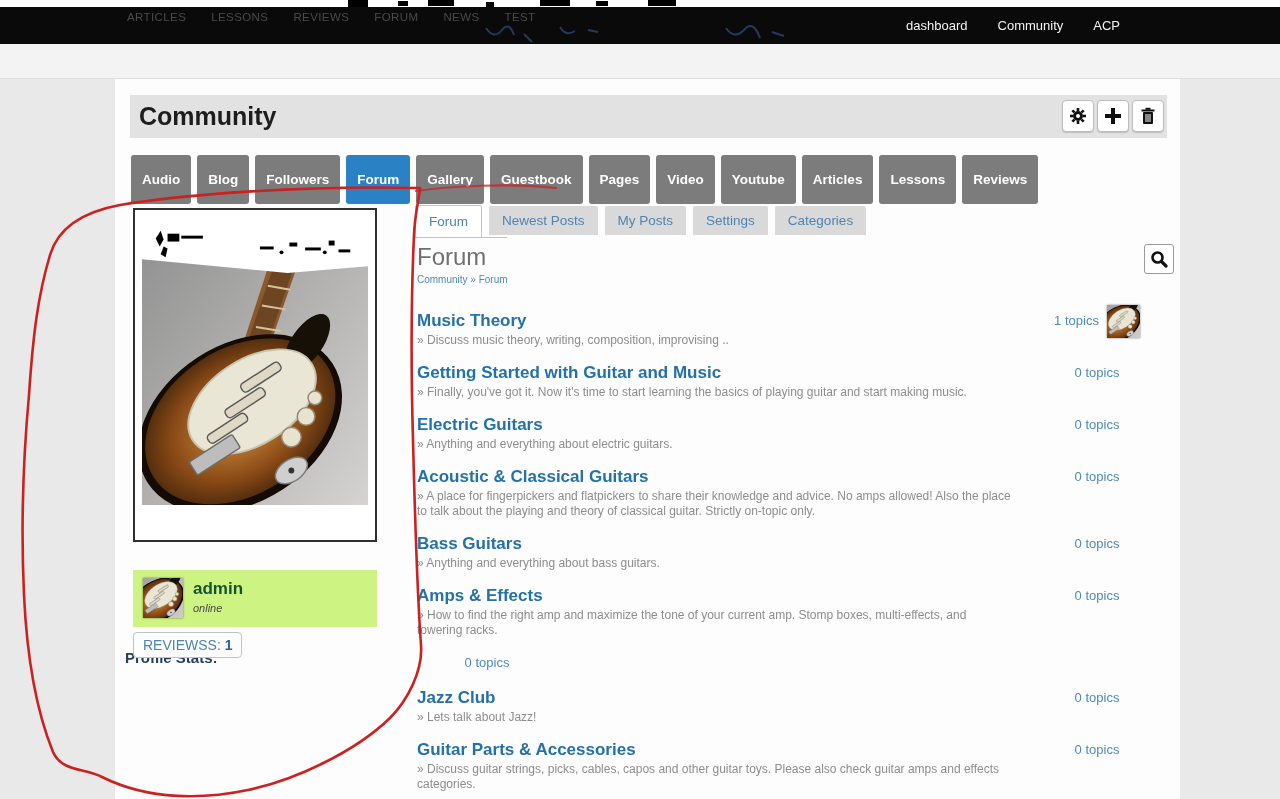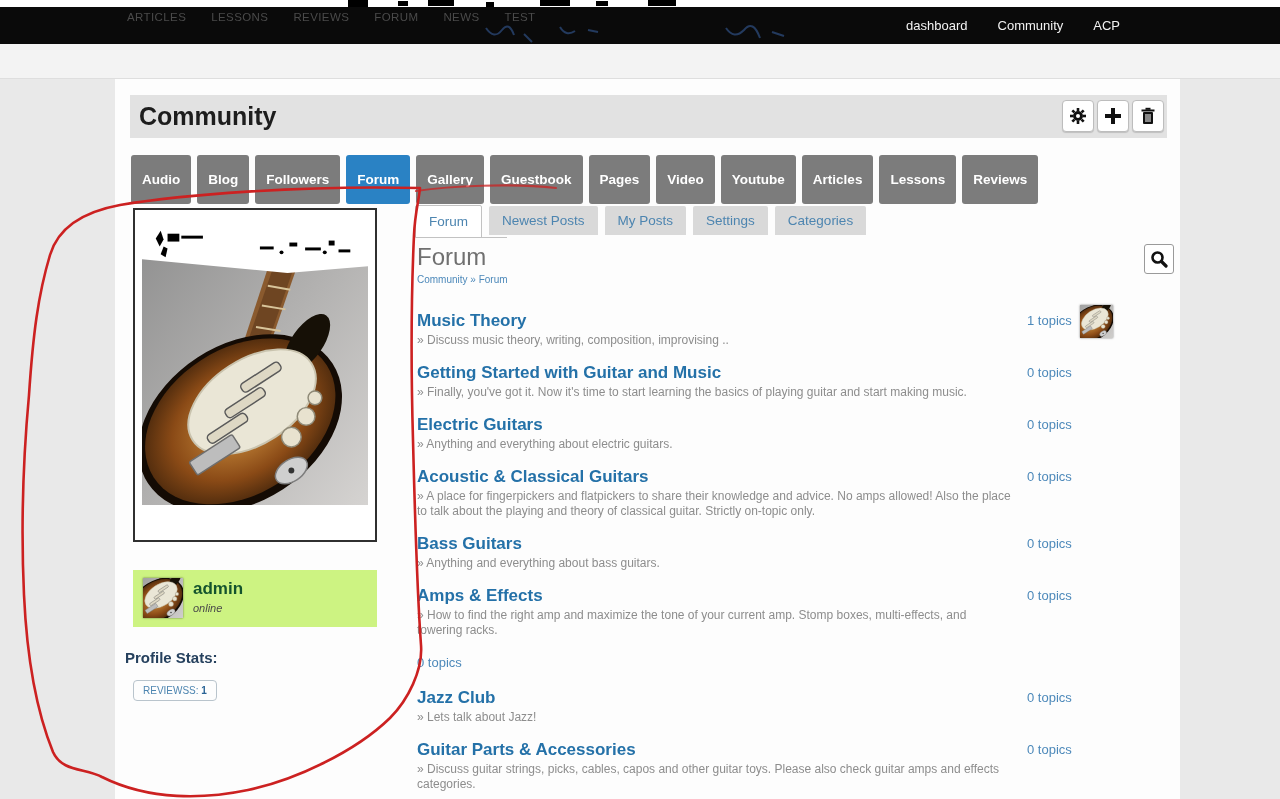--- a/index.html
+++ b/index.html
@@ -30,41 +30,41 @@
     line-height:33px;border-radius:3px;cursor:pointer;white-space:nowrap;}
   .ptab.active{background:#2a82c4;}
   
   .img-box{position:absolute;left:133px;top:208px;width:240px;height:330px;background:#fff;border:2px solid #2f2f2f;}
   .img-box svg{position:absolute;left:7px;top:7px;}
   .user-card{position:absolute;left:133px;top:570px;width:244px;height:57px;background:#cdf382;}
   .user-card .avatar{position:absolute;left:10px;top:8px;width:40px;height:40px;box-shadow:0 0 2px rgba(0,0,0,.5);}
   .user-card .uname{position:absolute;left:60px;top:9px;font-size:17px;font-weight:bold;color:#14532d;}
   .user-card .ustatus{position:absolute;left:60px;top:32px;font-size:11px;font-style:italic;color:#4a4a4a;}
   .stats-heading{position:absolute;left:125px;top:649px;font-size:15px;font-weight:bold;color:#26415e;}
-  .stats-badge{position:absolute;left:133px;top:680px;background:#fdfdfd;border:1px solid #b9c4cc;border-radius:4px;
-    padding:4px 9px;font-size:10px;color:#4d85b0;cursor:pointer;}
+  .stats-badge{position:absolute;left:133px;top:632px;background:#fdfdfd;border:1px solid #b9c4cc;border-radius:4px;
+    padding:4px 9px;font-size:14px;color:#4d85b0;cursor:pointer;}
   .stats-badge b{color:#2a6496;}
   
   .main-col{position:absolute;left:415px;top:205px;width:752px;}
   .subtabs{display:flex;gap:7px;align-items:flex-start;height:34px;}
   .stab{background:#d9d9d9;color:#4d85b0;font-size:13.5px;padding:0 13px;height:29px;line-height:29px;
     margin-top:1px;border-radius:2px 2px 0 0;cursor:pointer;white-space:nowrap;}
   .stab.active{background:#fff;border:1px solid #c2c2c2;height:31px;line-height:31px;margin-top:0;
     border-radius:2px 2px 0 0;position:relative;color:#4d85b0;}
   .stab.active::after{content:"";position:absolute;left:100%;bottom:-1px;width:26px;height:1px;background:#c2c2c2;}
   .search-btn{position:absolute;left:729px;top:39px;width:30px;height:30px;background:#fff;border:1px solid #9a9a9a;
     border-radius:3px;display:flex;align-items:center;justify-content:center;cursor:pointer;padding:0;}
   .forum-heading{position:absolute;left:2px;top:38px;font-size:24px;font-weight:400;color:#707070;}
   .breadcrumb{position:absolute;left:2px;top:69px;font-size:10px;color:#4d89ba;cursor:pointer;}
   .cat-list{position:absolute;left:2px;top:105px;width:750px;}
   .cat-row{display:flex;margin-bottom:14px;}
   .cat-main{flex:1;padding-right:14px;}
   .cat-title{font-size:17px;font-weight:bold;color:#2471a8;line-height:21px;cursor:pointer;}
   .cat-desc{font-size:12px;color:#8d8d8d;line-height:15px;margin-top:2px;}
-  .cat-side{width:140px;display:flex;justify-content:flex-start;align-items:flex-start;gap:8px;}
+  .cat-side{width:140px;display:flex;justify-content:center;align-items:flex-start;gap:8px;}
   .cat-topics{font-size:13px;color:#4d89ba;line-height:21px;white-space:nowrap;}
   .cat-avatar{width:33px;height:33px;margin-top:-5px;box-shadow:0 0 2px rgba(0,0,0,.5);}
   
   .annotation,.scribbles{position:absolute;left:0;top:0;pointer-events:none;}
   .annotation{z-index:60;}
   .scribbles{z-index:40;}
   .hidden-defs{position:absolute;width:0;height:0;overflow:hidden;}
 </style>
 </head>
 <body>

